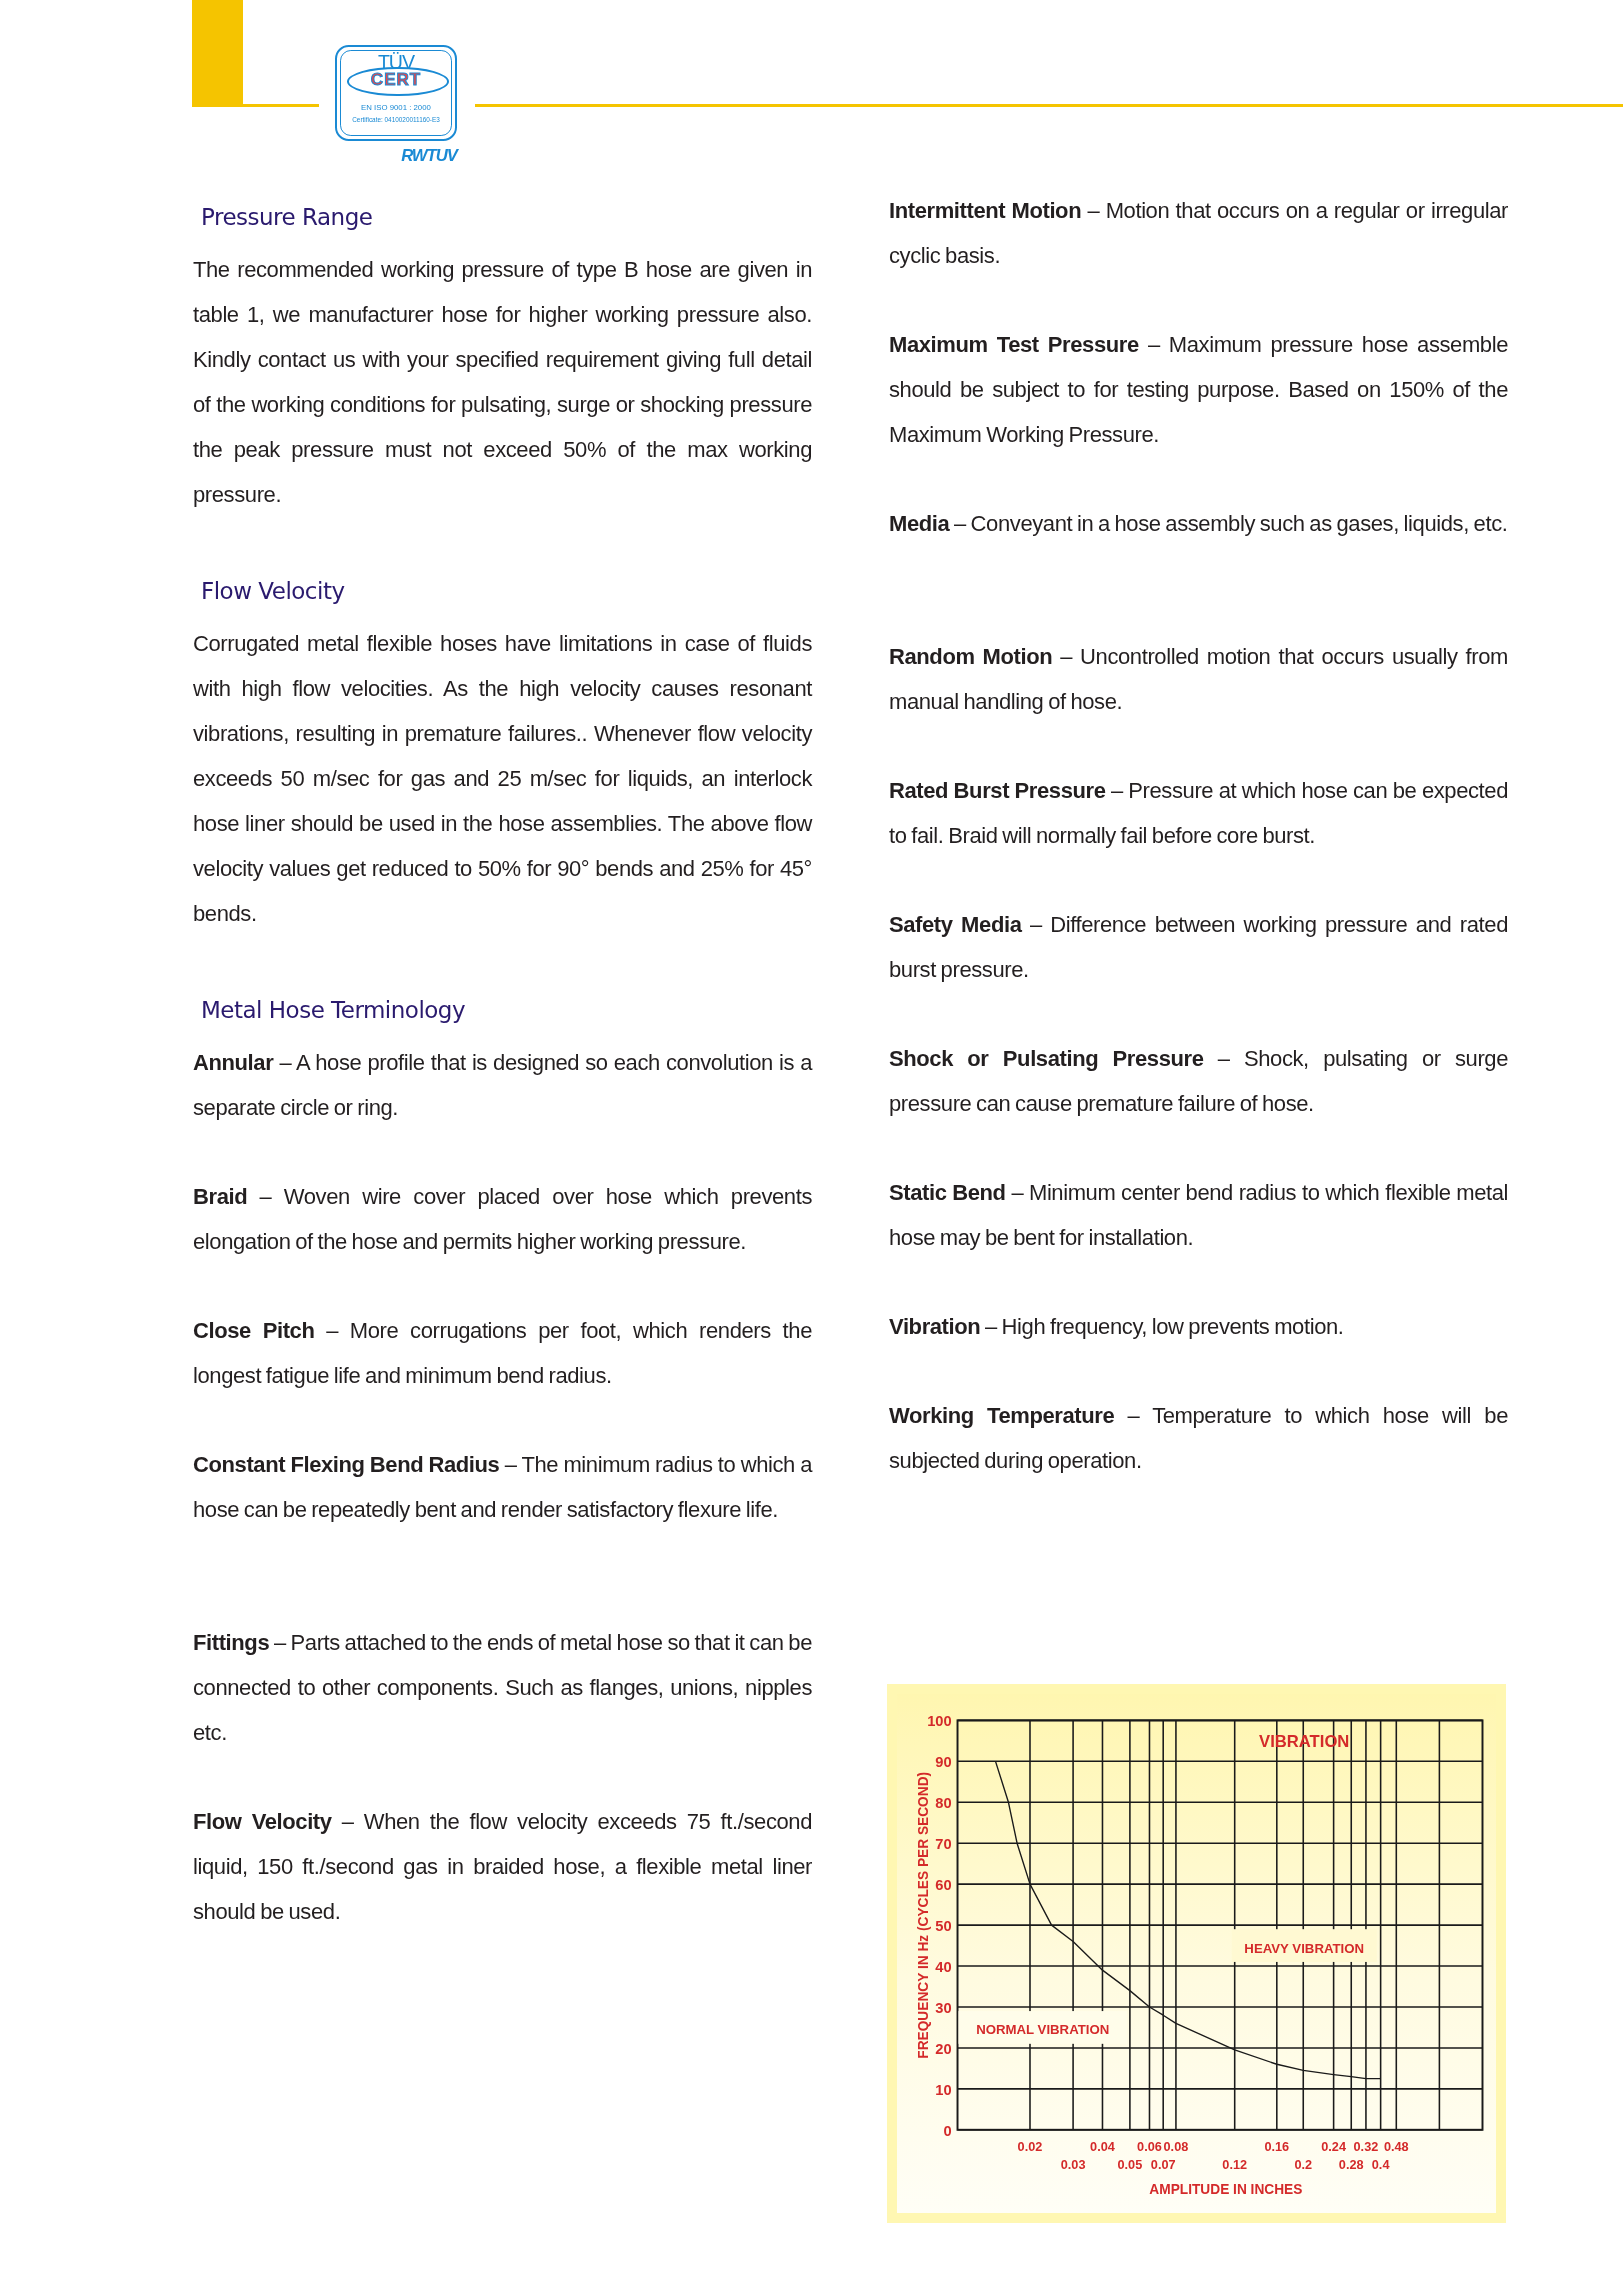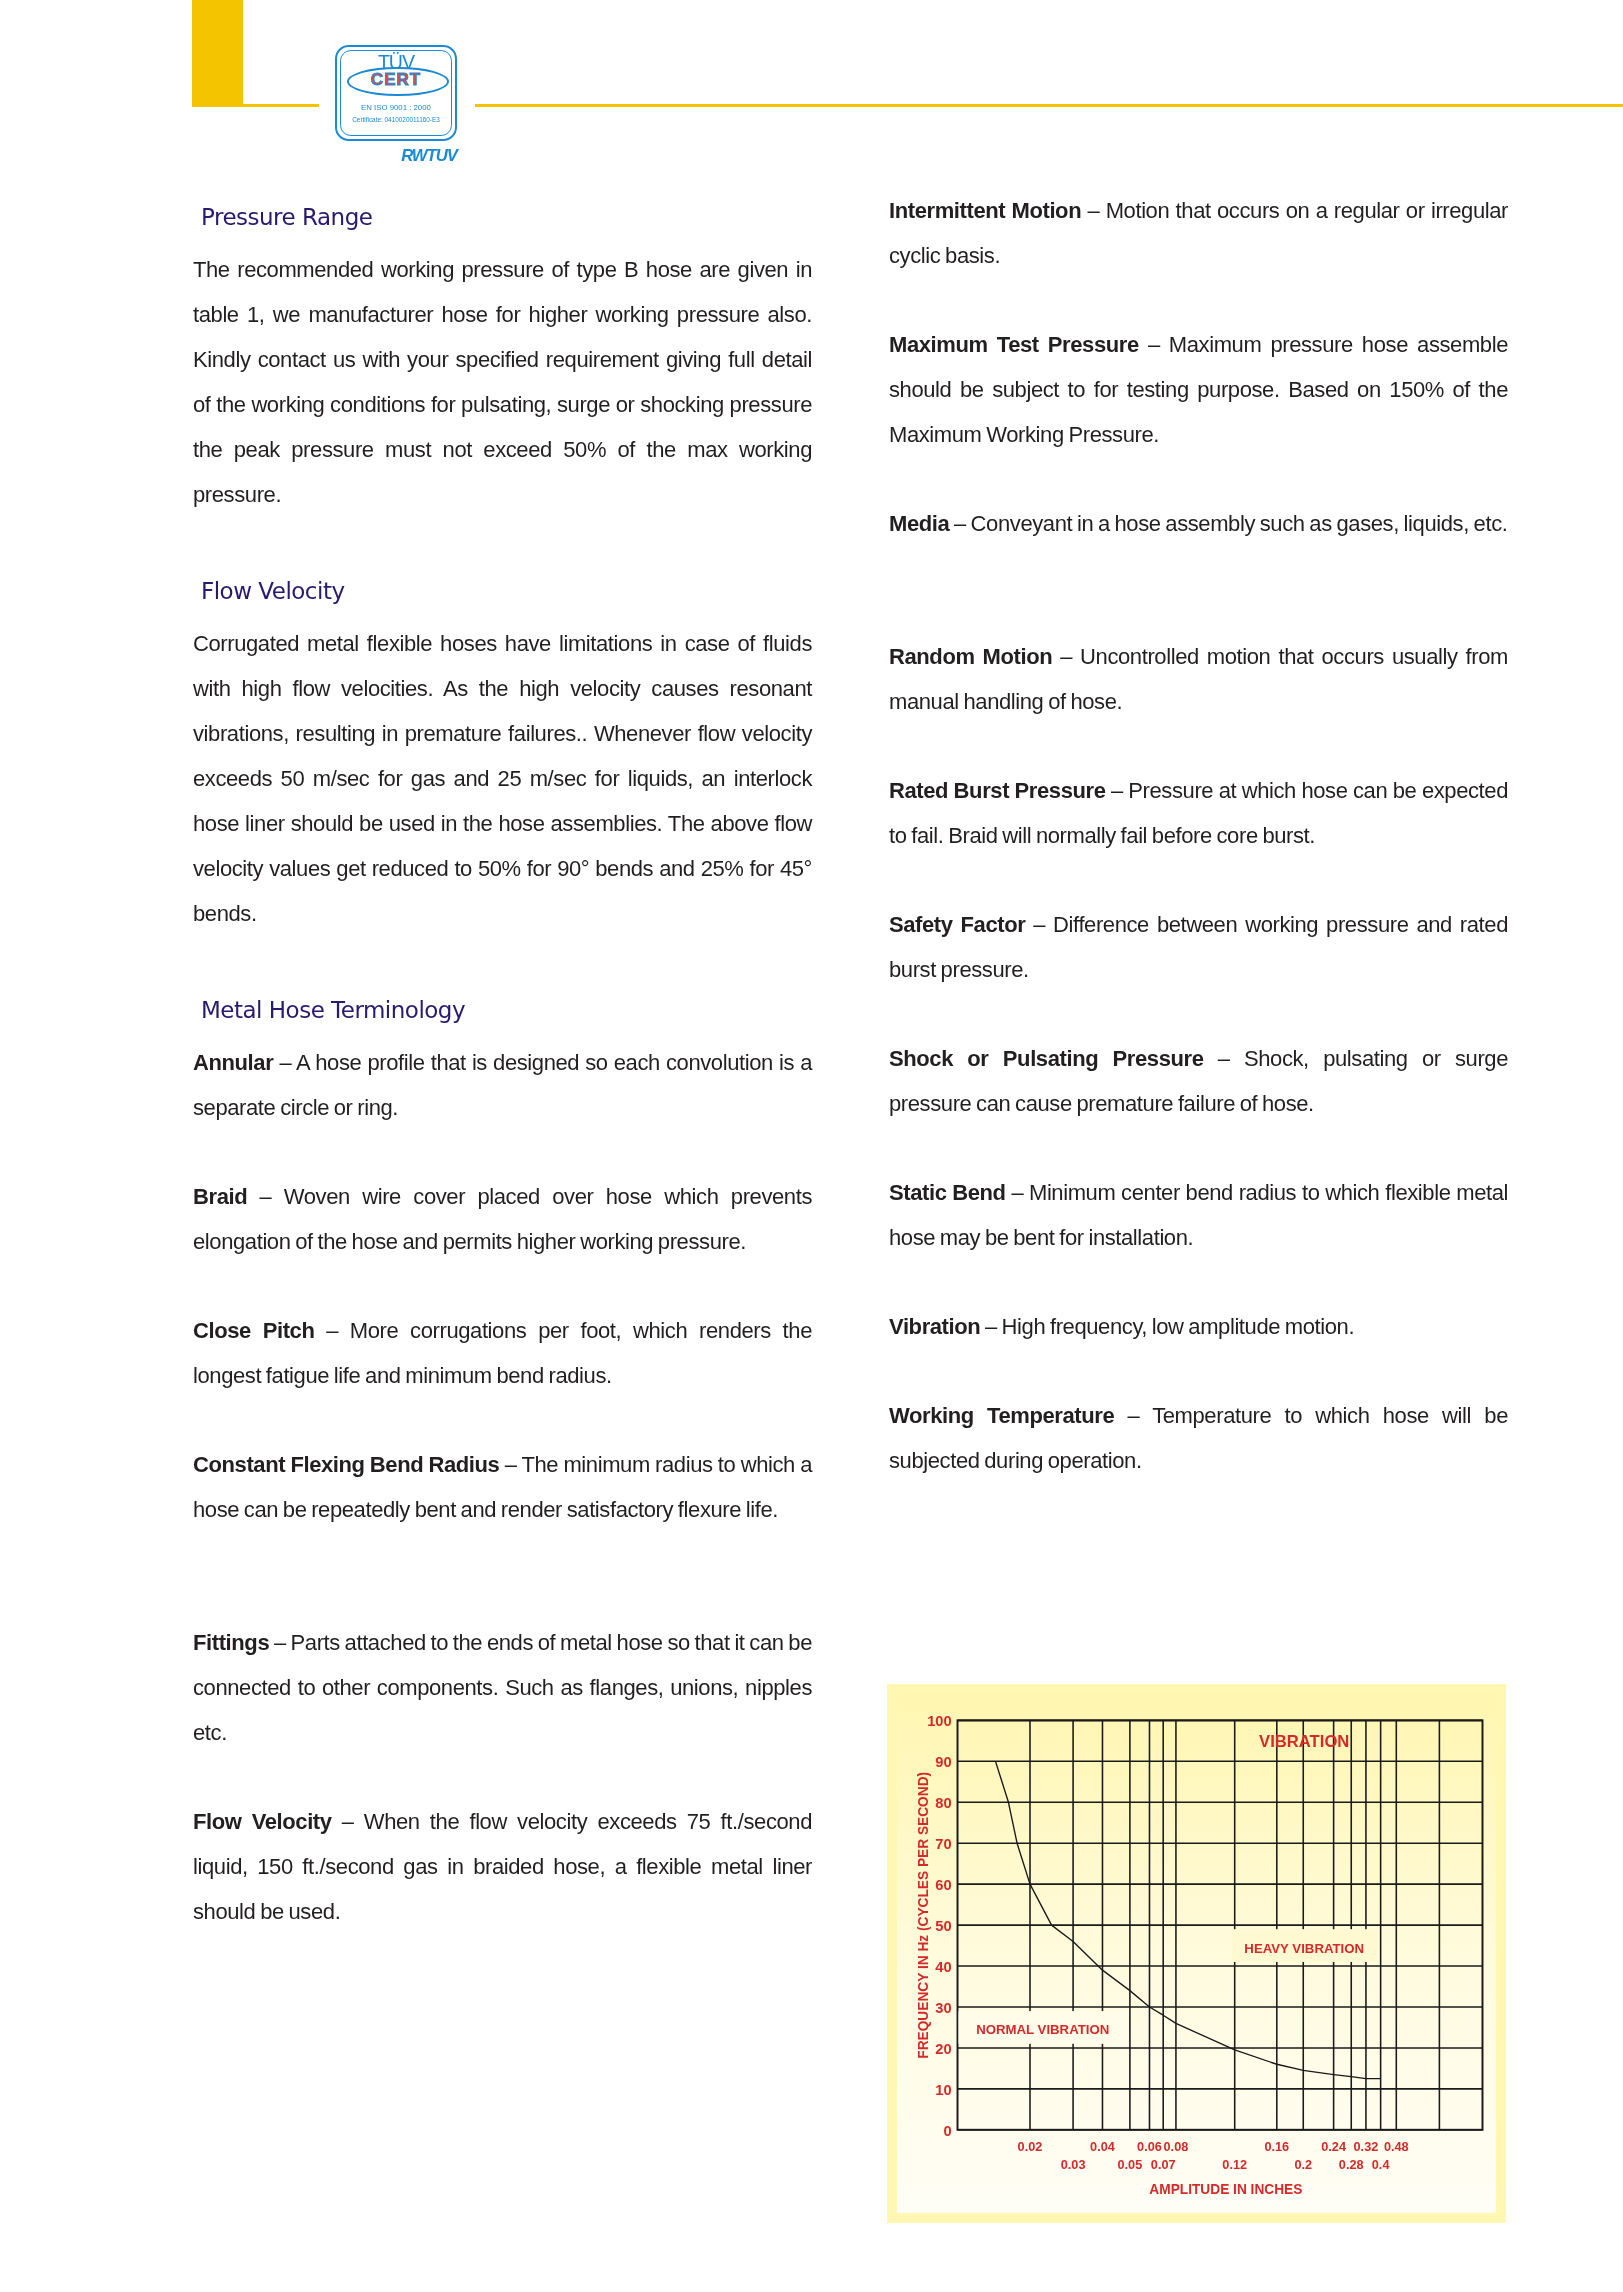--- a/index.html
+++ b/index.html
@@ -102,27 +102,27 @@
       <div class="gap-term"></div>
       <p class="para"><span class="term">Maximum Test Pressure</span><span> – Maximum pressure hose assemble should be subject to for testing purpose. Based on 150% of the Maximum Working Pressure.</span></p>
       <div class="gap-term"></div>
       <p class="para"><span class="term">Media</span><span> – Conveyant in a hose assembly such as gases, liquids, etc.</span></p>
       <div class="gap-term"></div>
       <div class="gap-term"></div>
       <p class="para"><span class="term">Random Motion</span><span> – Uncontrolled motion that occurs usually from manual handling of hose.</span></p>
       <div class="gap-term"></div>
       <p class="para"><span class="term">Rated Burst Pressure</span><span> – Pressure at which hose can be expected to fail. Braid will normally fail before core burst.</span></p>
       <div class="gap-term"></div>
-      <p class="para"><span class="term">Safety Factor</span><span> – Difference between working pressure and rated burst pressure.</span></p>
+      <p class="para"><span class="term">Safety Media</span><span> – Difference between working pressure and rated burst pressure.</span></p>
       <div class="gap-term"></div>
       <p class="para"><span class="term">Shock or Pulsating Pressure</span><span> – Shock, pulsating or surge pressure can cause premature failure of hose.</span></p>
       <div class="gap-term"></div>
       <p class="para"><span class="term">Static Bend</span><span> – Minimum center bend radius to which flexible metal hose may be bent for installation.</span></p>
       <div class="gap-term"></div>
-      <p class="para"><span class="term">Vibration</span><span> – High frequency, low amplitude motion.</span></p>
+      <p class="para"><span class="term">Vibration</span><span> – High frequency, low prevents motion.</span></p>
       <div class="gap-term"></div>
       <p class="para"><span class="term">Working Temperature</span><span> – Temperature to which hose will be subjected during operation.</span></p>
     </div>
 </div>
 
 <div class="chart-panel">
   <div class="chart-panel-inner"></div>
 </div>
 <svg id="vib-chart" viewBox="0 0 632 550" xmlns="http://www.w3.org/2000/svg">
     <line x1="72" x2="608" y1="455" y2="455" stroke="#1a1a1a" stroke-width="1.6"></line>

